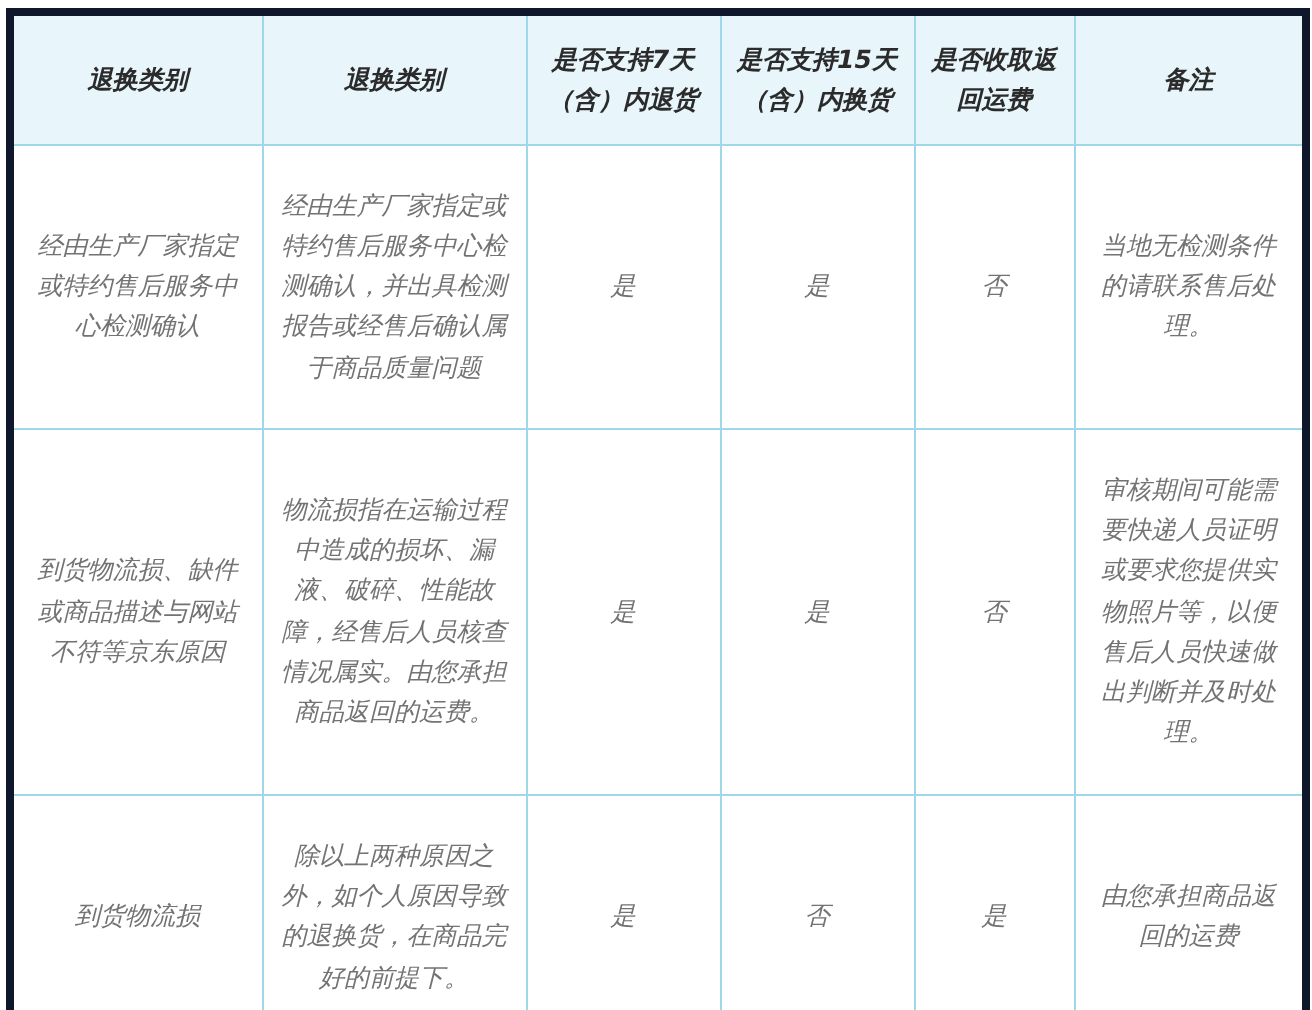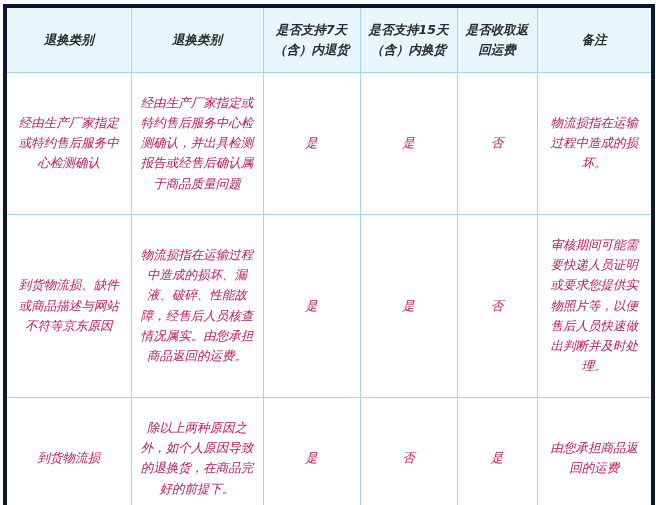--- a/index.html
+++ b/index.html
@@ -26,21 +26,21 @@
     border: 4px solid #0f172a;
     font-style: italic;
   }
   table.policy-table th,
   table.policy-table td {
     border: 1px solid #9fd8e8;
     text-align: center;
     vertical-align: middle;
     font-size: 12.5px;
     line-height: 1.62;
-    color: #be185d;
+    color: #737373;
     padding: 20px 8px;
     box-sizing: border-box;
     word-break: break-all;
   }
   table.policy-table thead th {
     background: #e8f6fb;
     font-weight: bold;
     color: #2b2b2b;
     height: 66px;
     padding: 5px 6px;
@@ -79,21 +79,21 @@
         <th class="col-f">备注</th>
       </tr>
     </thead>
     <tbody>
       <tr class="row-1">
         <td class="cell-text">经由生产厂家指定或特约售后服务中心检测确认</td>
         <td class="cell-text">经由生产厂家指定或特约售后服务中心检测确认，并出具检测报告或经售后确认属于商品质量问题</td>
         <td class="narrow-answer">是</td>
         <td class="narrow-answer">是</td>
         <td class="narrow-answer">否</td>
-        <td class="cell-text">物流损指在运输过程中造成的损坏。</td>
+        <td class="cell-text">当地无检测条件的请联系售后处理。</td>
       </tr>
       <tr class="row-2">
         <td class="cell-text">到货物流损、缺件或商品描述与网站不符等京东原因</td>
         <td class="cell-text">物流损指在运输过程中造成的损坏、漏液、破碎、性能故障，经售后人员核查情况属实。由您承担商品返回的运费。</td>
         <td class="narrow-answer">是</td>
         <td class="narrow-answer">是</td>
         <td class="narrow-answer">否</td>
         <td class="cell-text">审核期间可能需要快递人员证明或要求您提供实物照片等，以便售后人员快速做出判断并及时处理。</td>
       </tr>
       <tr class="row-3">

